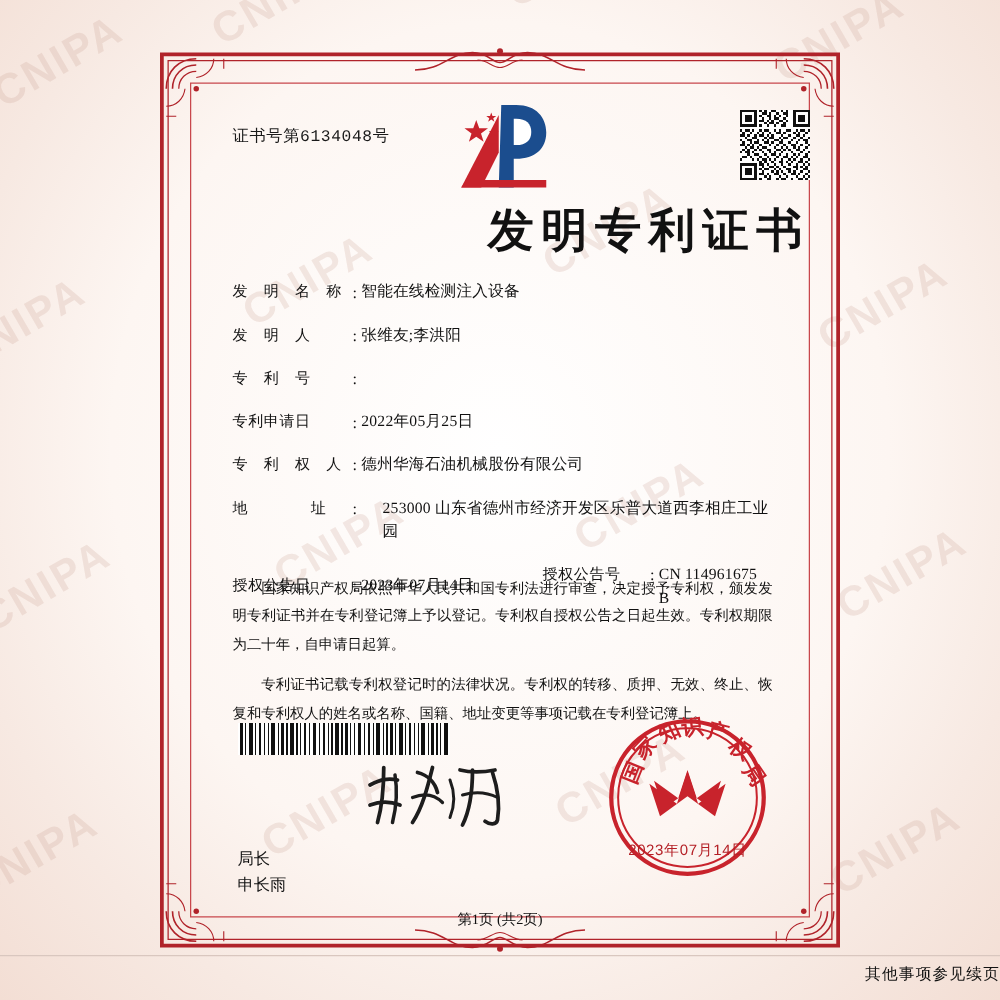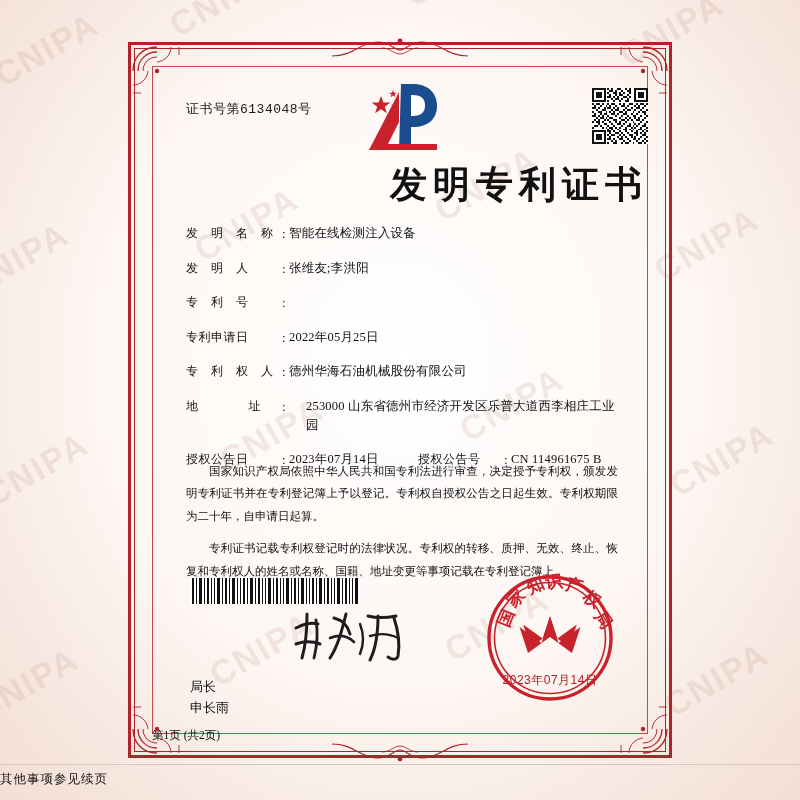--- a/index.html
+++ b/index.html
@@ -149,21 +149,21 @@
   .f-value {
     flex: 1 1 auto;
     font-size: 12.5px;
     letter-spacing: 0.2px;
   }
   .f-value.wrap { line-height: 1.55; margin-left: 17px; }
 
   .row-split { display: flex; align-items: center; }
   .split-left { flex: 0 0 232px; display: flex; }
   .split-right { flex: 1 1 auto; display: flex; }
-  .split-right .f-label { width: 86px; flex: 0 0 86px; }
+  .split-right .f-label { width: 86px; flex: 0 0 86px; margin-left: 16px; }
 
   
   .paras {
     position: absolute;
     left: 186px; top: 460px;
     width: 432px;
     font-size: 11.5px;
     color: #111;
     line-height: 1.95;
     text-align: justify;
@@ -214,29 +214,29 @@
     font-size: 12px;
     color: #b42026;
     letter-spacing: 0.5px;
   }
 
   
   .page-no {
     position: absolute;
     left: 152px; top: 728px;
     width: 496px;
-    text-align: left;
+    text-align: center;
     font-size: 11.5px;
     color: #111;
   }
   .footer-note {
     position: absolute;
     left: 0px; top: 764px;
     width: 800px;
-    text-align: left;
+    text-align: right;
     font-size: 12.5px;
     color: #111;
     letter-spacing: 1px;
     border-top: 1px solid #d9c7bf;
     padding-top: 6px;
   }
 </style>
 </head>
 <body>
 

